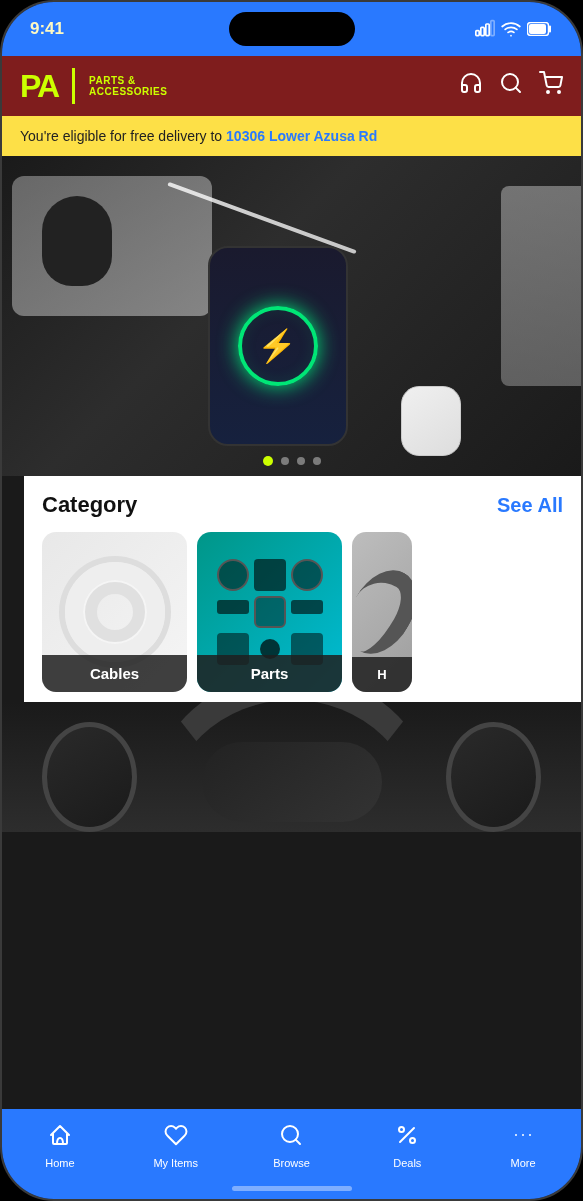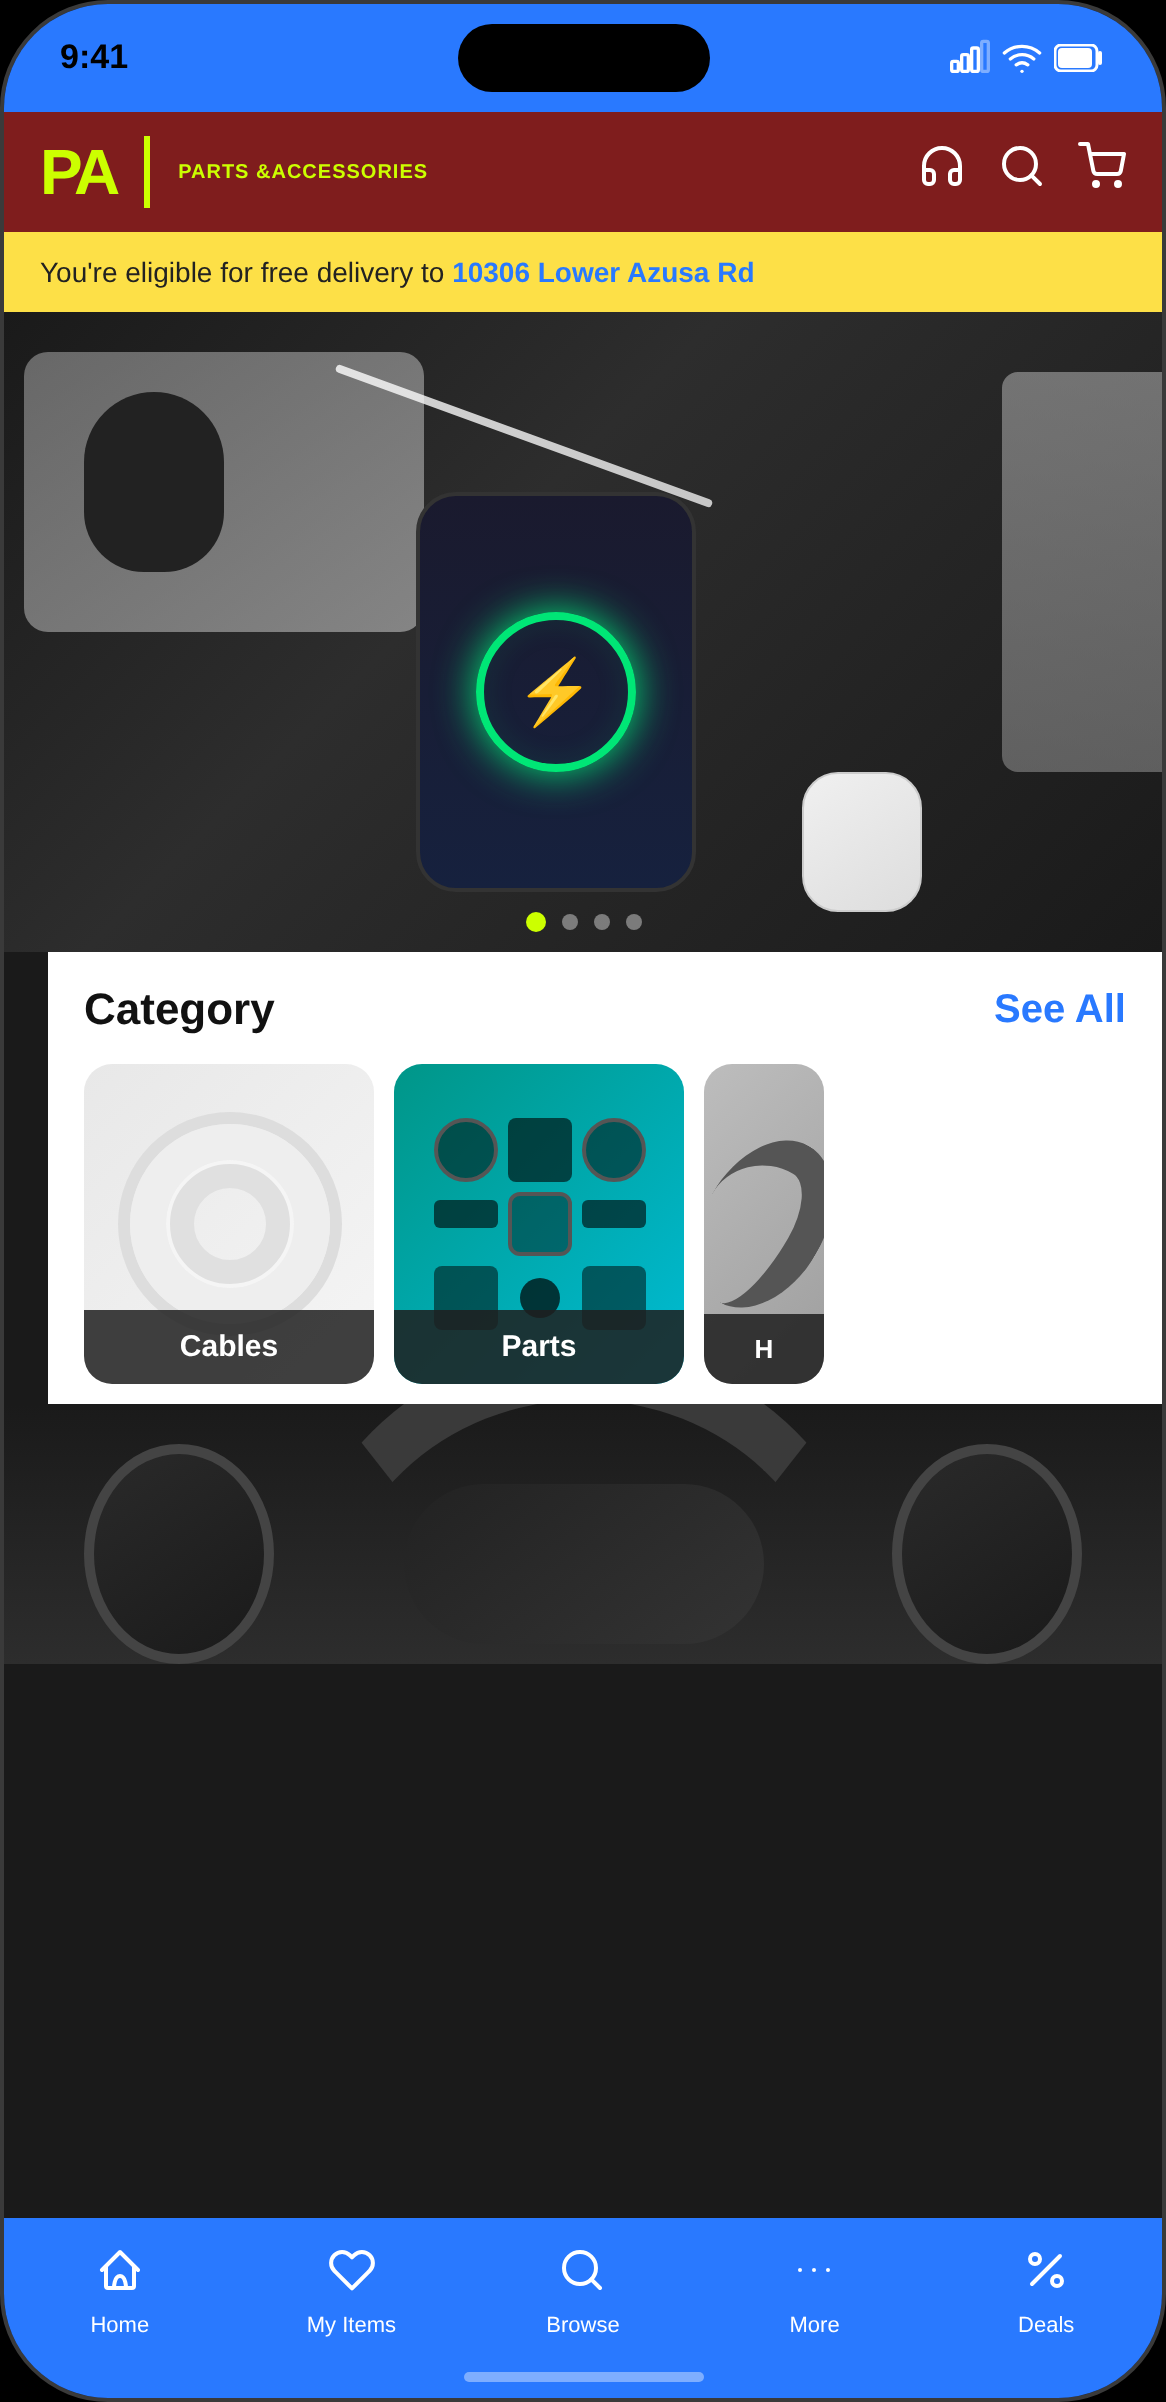--- a/index.html
+++ b/index.html
@@ -30,21 +30,21 @@
       background: #2979FF;
       height: 54px;
       display: flex;
       align-items: center;
       justify-content: space-between;
       padding: 0 28px;
       position: relative;
     }
 
     .status-time {
-      color: #000000;
+      color: #fef9c3;
       font-size: 17px;
       font-weight: 600;
     }
 
     .dynamic-island {
       position: absolute;
       left: 50%;
       transform: translateX(-50%);
       top: 10px;
       width: 126px;
@@ -90,20 +90,21 @@
 
     .logo-divider {
       width: 3px;
       height: 36px;
       background: #CCFF00;
       margin: 0 8px;
     }
 
     .logo-subtitle {
       display: flex;
+      flex-direction: column;
       line-height: 1.1;
     }
 
     .logo-subtitle-text {
       font-size: 10px;
       font-weight: 700;
       color: #CCFF00;
       letter-spacing: 0.5px;
     }
 
@@ -654,35 +655,35 @@
           <circle cx="11" cy="11" r="8"></circle>
           <line x1="21" y1="21" x2="16.65" y2="16.65"></line>
         </svg>
       </span>
       <span class="nav-item-label">Browse</span>
     </div>
 
     <div class="nav-item">
       <span class="nav-item-icon">
         <svg class="icon-svg" viewBox="0 0 24 24">
+          <line x1="19" y1="5" x2="5" y2="19"></line>
+          <circle cx="6.5" cy="6.5" r="2.5"></circle>
+          <circle cx="17.5" cy="17.5" r="2.5"></circle>
+        </svg>
+      </span>
+      <span class="nav-item-label">Deals</span>
+    </div>
+
+    <div class="nav-item">
+      <span class="nav-item-icon">
+        <svg class="icon-svg" viewBox="0 0 24 24">
           <circle cx="5" cy="12" r="1" fill="white" stroke="none"></circle>
           <circle cx="12" cy="12" r="1" fill="white" stroke="none"></circle>
           <circle cx="19" cy="12" r="1" fill="white" stroke="none"></circle>
         </svg>
       </span>
       <span class="nav-item-label">More</span>
     </div>
 
-    <div class="nav-item">
-      <span class="nav-item-icon">
-        <svg class="icon-svg" viewBox="0 0 24 24">
-          <line x1="19" y1="5" x2="5" y2="19"></line>
-          <circle cx="6.5" cy="6.5" r="2.5"></circle>
-          <circle cx="17.5" cy="17.5" r="2.5"></circle>
-        </svg>
-      </span>
-      <span class="nav-item-label">Deals</span>
-    </div>
-
     <div class="home-indicator"></div>
   </div>
 
 </div>
 
 </body></html>

